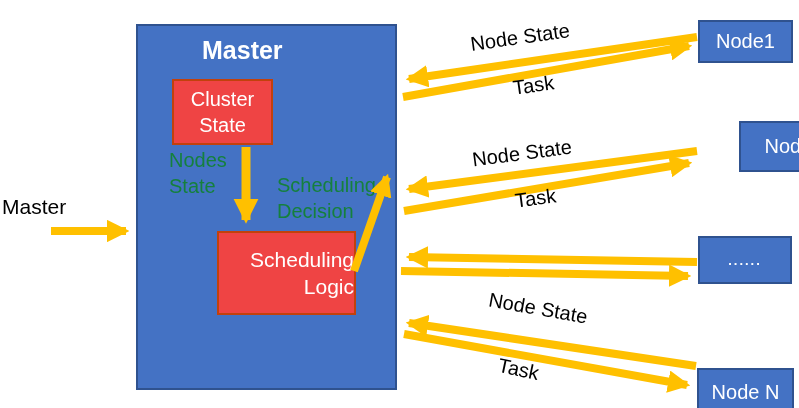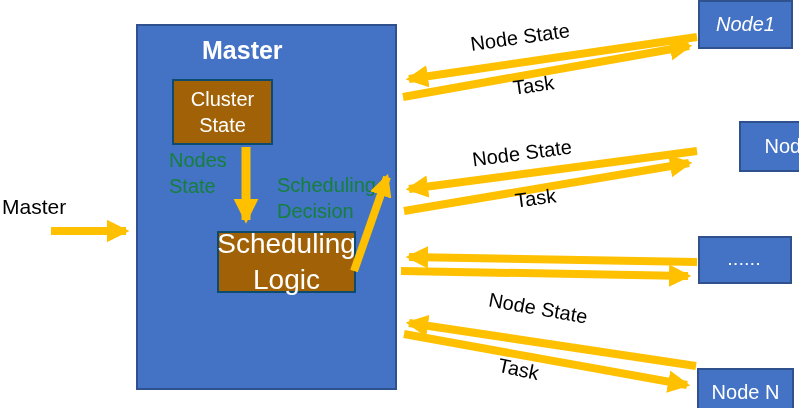--- a/index.html
+++ b/index.html
@@ -3,30 +3,30 @@
 <meta charset="utf-8">
 <style>
   html,body{margin:0;padding:0;background:#fff;}
   .stage{
     position:relative;width:799px;height:408px;background:#ffffff;overflow:hidden;
     font-family:"Liberation Sans", sans-serif;
   }
   .stage svg{position:absolute;left:0;top:0;pointer-events:none;}
   .box{position:absolute;box-sizing:border-box;display:flex;align-items:center;justify-content:center;text-align:center;}
   .blue{background:#4472C4;border:2px solid #2F528F;color:#fff;}
-  .orange{background:#a16207;border:2px solid #0c4a6e;color:#fff;}
+  .orange{background:#ef4444;border:2px solid #c2410c;color:#fff;}
   .master{left:136px;top:24px;width:261px;height:366px;}
   .master-title{position:absolute;left:154px;top:36px;color:#fff;font-size:25px;font-weight:bold;margin-left:48px;}
   .cluster{left:172px;top:79px;width:101px;height:66px;font-size:20px;line-height:1.3;}
-  .logic{left:217px;top:231px;width:139px;height:62px;font-size:28px;line-height:1.3;}
+  .logic{left:217px;top:231px;width:139px;height:84px;font-size:21px;line-height:1.3;text-align:right;}
   .inner-label{position:absolute;color:#15803d;font-size:20px;line-height:26px;}
   .nodes-state{left:169px;top:147px;width:74px;}
   .sched-decision{left:277px;top:172px;width:120px;}
   .node{font-size:20px;}
-  .node1{left:698px;top:0;width:95px;height:49px;font-style:italic;}
+  .node1{left:698px;top:20px;width:95px;height:43px;}
   .node2{left:739px;top:121px;width:110px;height:51px;}
   .dots{left:698px;top:236px;width:94px;height:48px;font-size:13px;font-weight:bold;letter-spacing:2px;}
   .noden{left:697px;top:368px;width:97px;height:49px;}
   .edge-label{position:absolute;color:#000;font-size:20px;white-space:nowrap;}
   .tasks-label{position:absolute;left:2px;top:195px;color:#000;font-size:21px;}
   .r1s{left:470px;top:26px;transform:rotate(-8deg);}
   .r1t{left:513px;top:74px;transform:rotate(-8deg);}
   .r2s{left:472px;top:142px;transform:rotate(-7.5deg);}
   .r2t{left:515px;top:187px;transform:rotate(-7.5deg);}
   .r4s{left:488px;top:297px;transform:rotate(10deg);}

